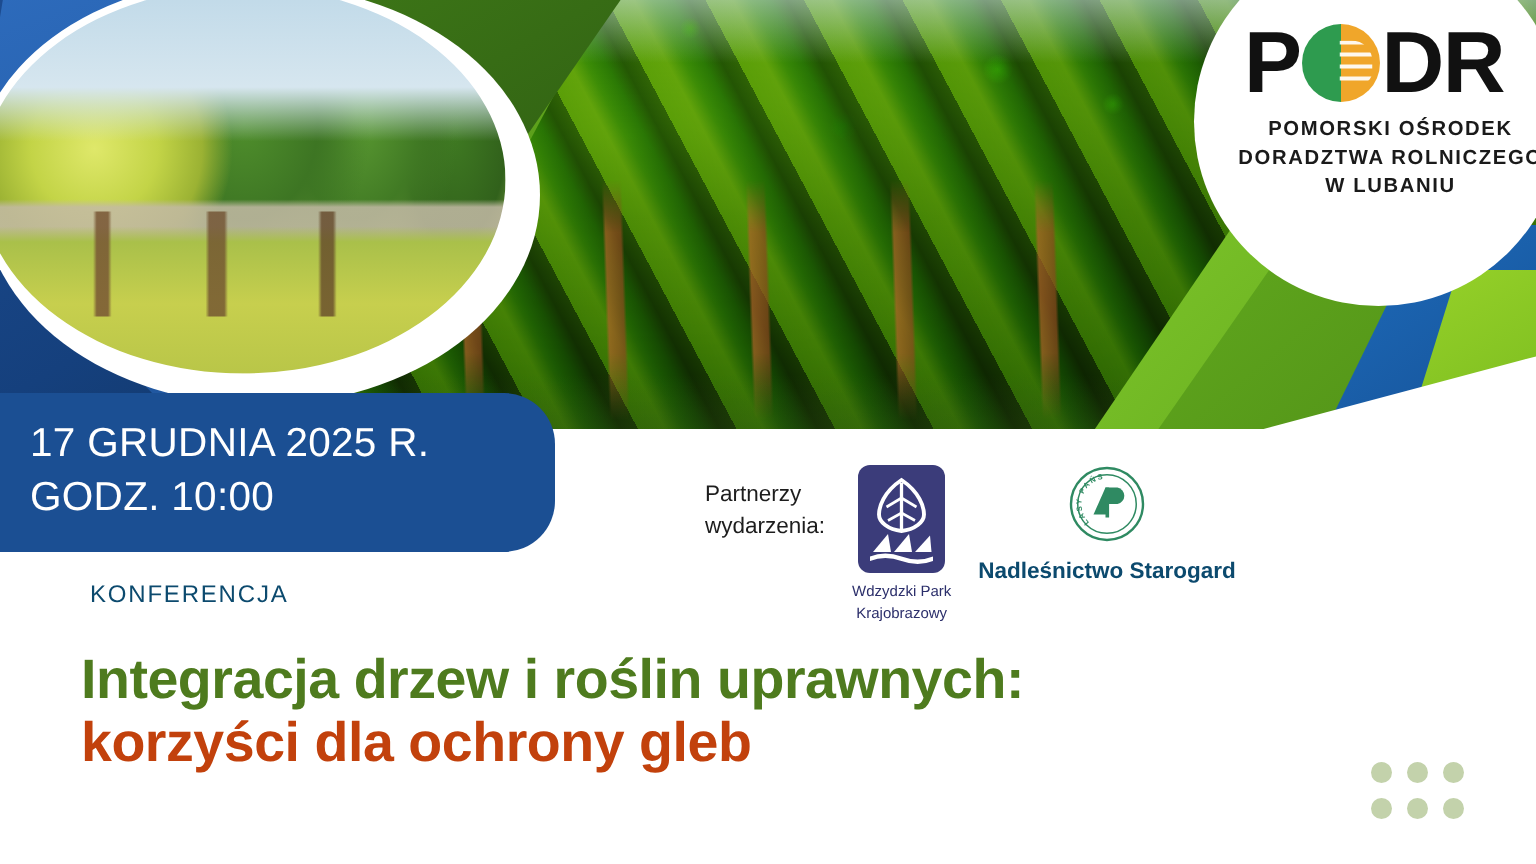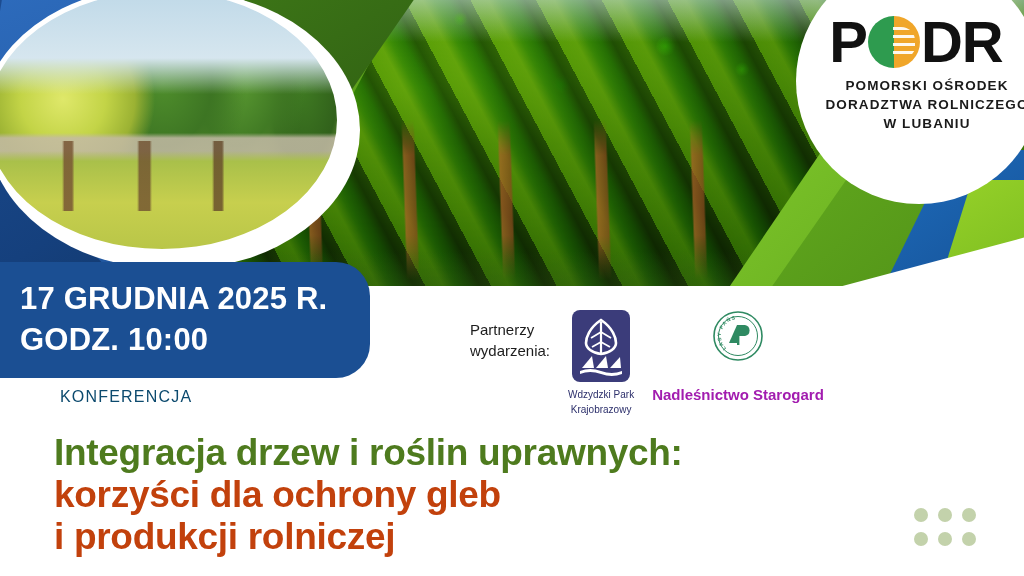--- a/index.html
+++ b/index.html
@@ -256,22 +256,22 @@
     width: 410px;
     padding: 16px 20px 18px 60px;
     box-sizing: border-box;
     background: #1b4f93;
     border-top-right-radius: 34px;
     border-bottom-right-radius: 34px;
     border-bottom-left-radius: 34px;
     color: #ffffff;
   }
   .date-line {
-    font-size: 31px;
-    font-weight: 700;
+    font-size: 27px;
+    font-weight: 400;
     line-height: 1.33;
     letter-spacing: .2px;
     white-space: nowrap;
   }
 
   
   .partners {
     position: absolute;
     left: 470px; top: 310px;
     width: 520px;
@@ -305,24 +305,24 @@
     font-weight: 400;
     color: #2c2f6b;
     line-height: 1.45;
     white-space: nowrap;
   }
   .lp-emblem {
     width: 52px; height: 52px;
     position: relative;
   }
   .lp-caption {
-    margin-top: 24px;
+    margin-top: 10px;
     font-size: 15px;
     font-weight: 700;
-    color: #a21caf;
+    color: #0c4a6e;
     white-space: nowrap;
   }
 
   
   .kicker {
     position: absolute;
     left: 60px; top: 388px;
     font-size: 16px;
     letter-spacing: 1.2px;
     color: #0c4a6e;
@@ -451,21 +451,20 @@
       </div>
       <div class="lp-caption">Nadleśnictwo Starogard</div>
     </div>
   </div>
 
   <div class="kicker">KONFERENCJA</div>
 
   <div class="title-block">
     <div class="title-line green">Integracja drzew i roślin uprawnych:</div>
     <div class="title-line">korzyści dla ochrony gleb</div>
-    <div class="title-line">i produkcji rolniczej</div>
   </div>
 
   <div class="dot-grid">
     <span class="dot"></span>
     <span class="dot"></span>
     <span class="dot"></span>
     <span class="dot"></span>
     <span class="dot"></span>
     <span class="dot"></span>
   </div>

